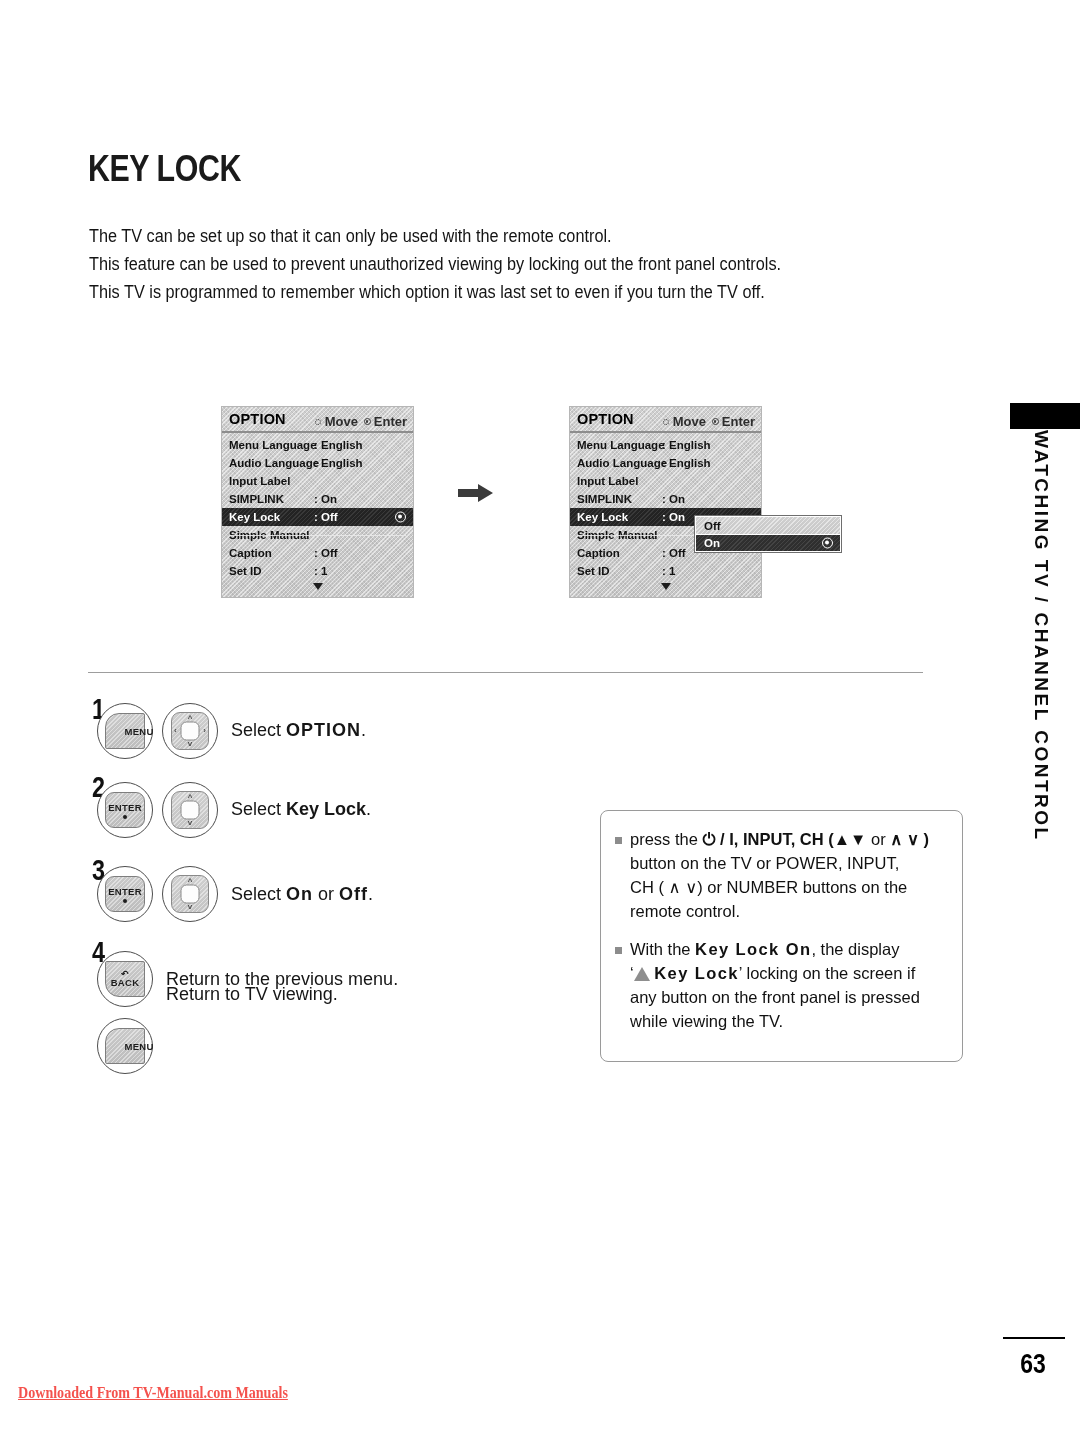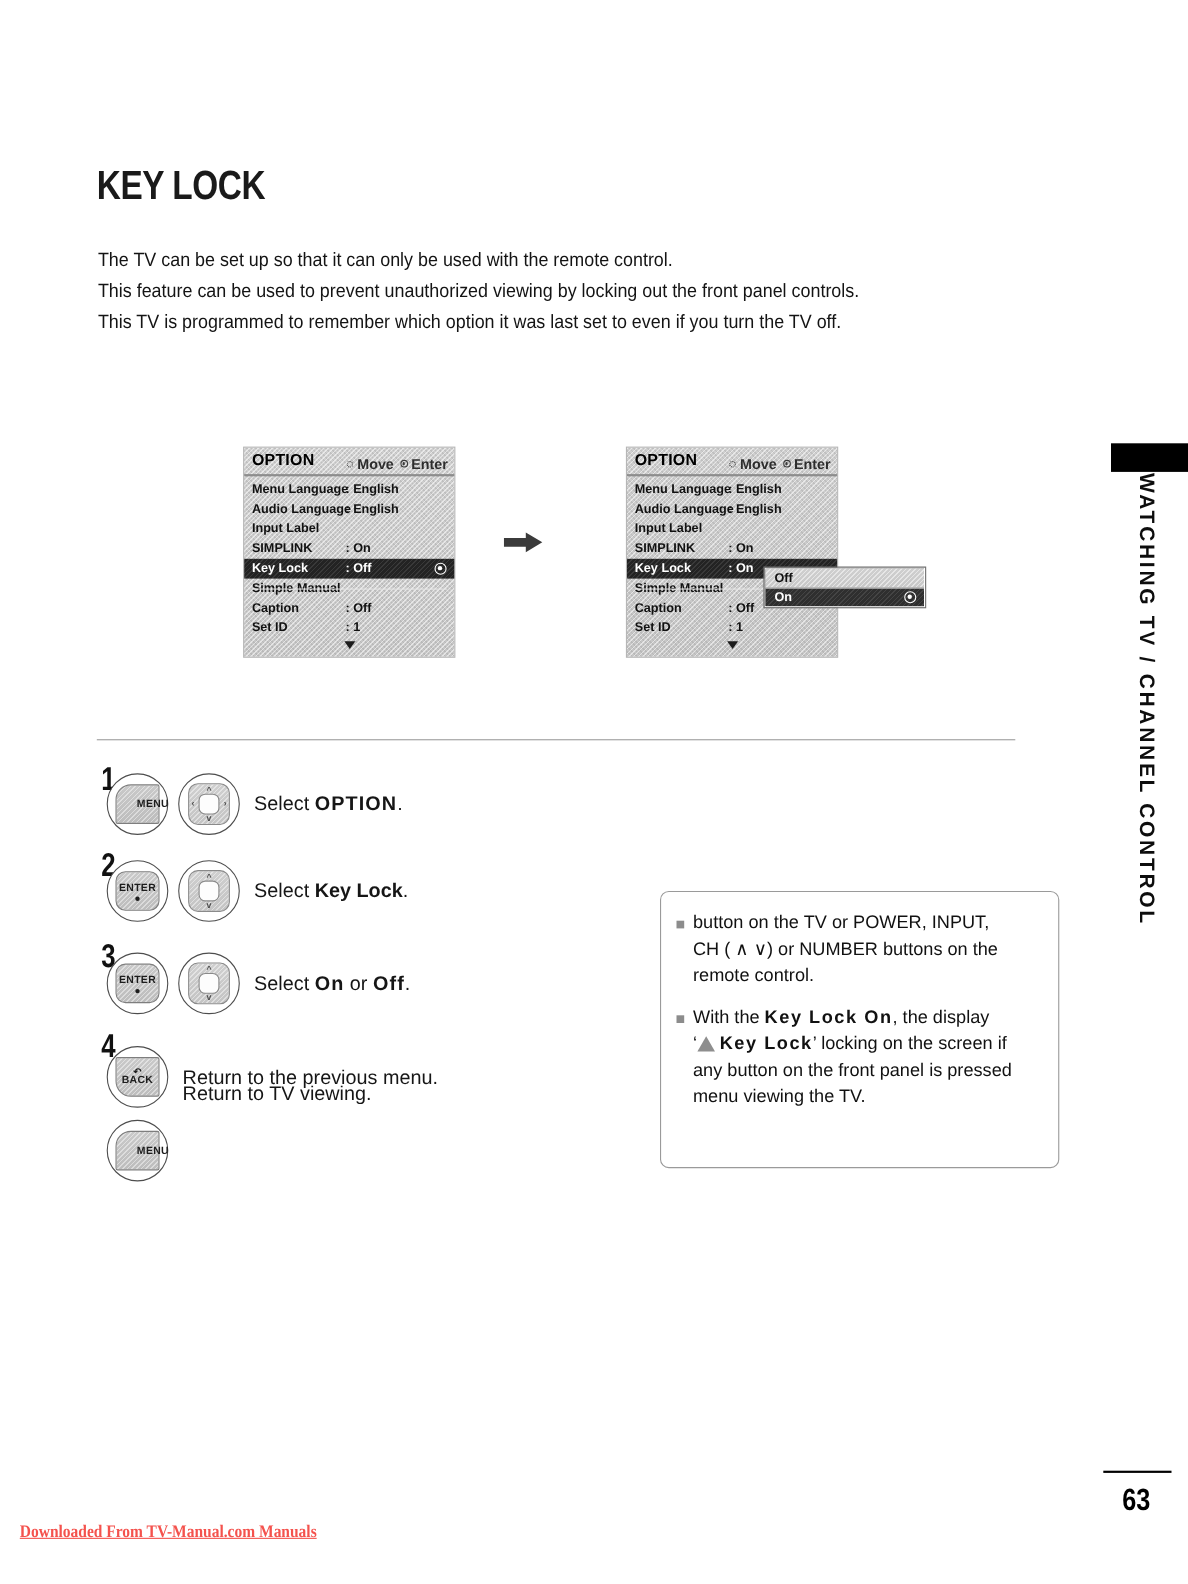--- a/index.html
+++ b/index.html
@@ -472,33 +472,34 @@
     <span>MENU</span>
   </div>
 </div>
 <div class="step-text" style="left:166px; top:984px;">Return to TV viewing.</div>
 
 <div id="note-box">
 
   <div class="note-item">
     <span class="note-bullet"></span>
     <div class="note-body">
+      <div><span>press the </span><b>⏻ / I, INPUT, CH (▲▼</b><span> or </span><b>∧ ∨ )</b></div>
       <div class="just" style="width:318px;"><span>button on the TV or POWER, INPUT,</span></div>
       <div><span>CH ( ∧ ∨) or NUMBER buttons on the</span></div>
       <div><span>remote control.</span></div>
     </div>
   </div>
 
   <div class="note-item">
     <span class="note-bullet"></span>
     <div class="note-body">
       <div><span>With the </span><b class="sp">Key Lock On</b><span>, the display</span></div>
       <div><span>‘</span><span class="warn-tri"></span> <b class="sp">Key Lock</b><span>’ locking on the screen if</span></div>
       <div><span>any button on the front panel is pressed</span></div>
-      <div><span>menu viewing the TV.</span></div>
+      <div><span>while viewing the TV.</span></div>
     </div>
   </div>
 
 </div>
 
 <div id="side-tab-block"></div>
 <div id="side-tab-text">WATCHING TV / CHANNEL CONTROL</div>
 
 <div id="page-rule"></div>
 <div id="page-number">63</div>

